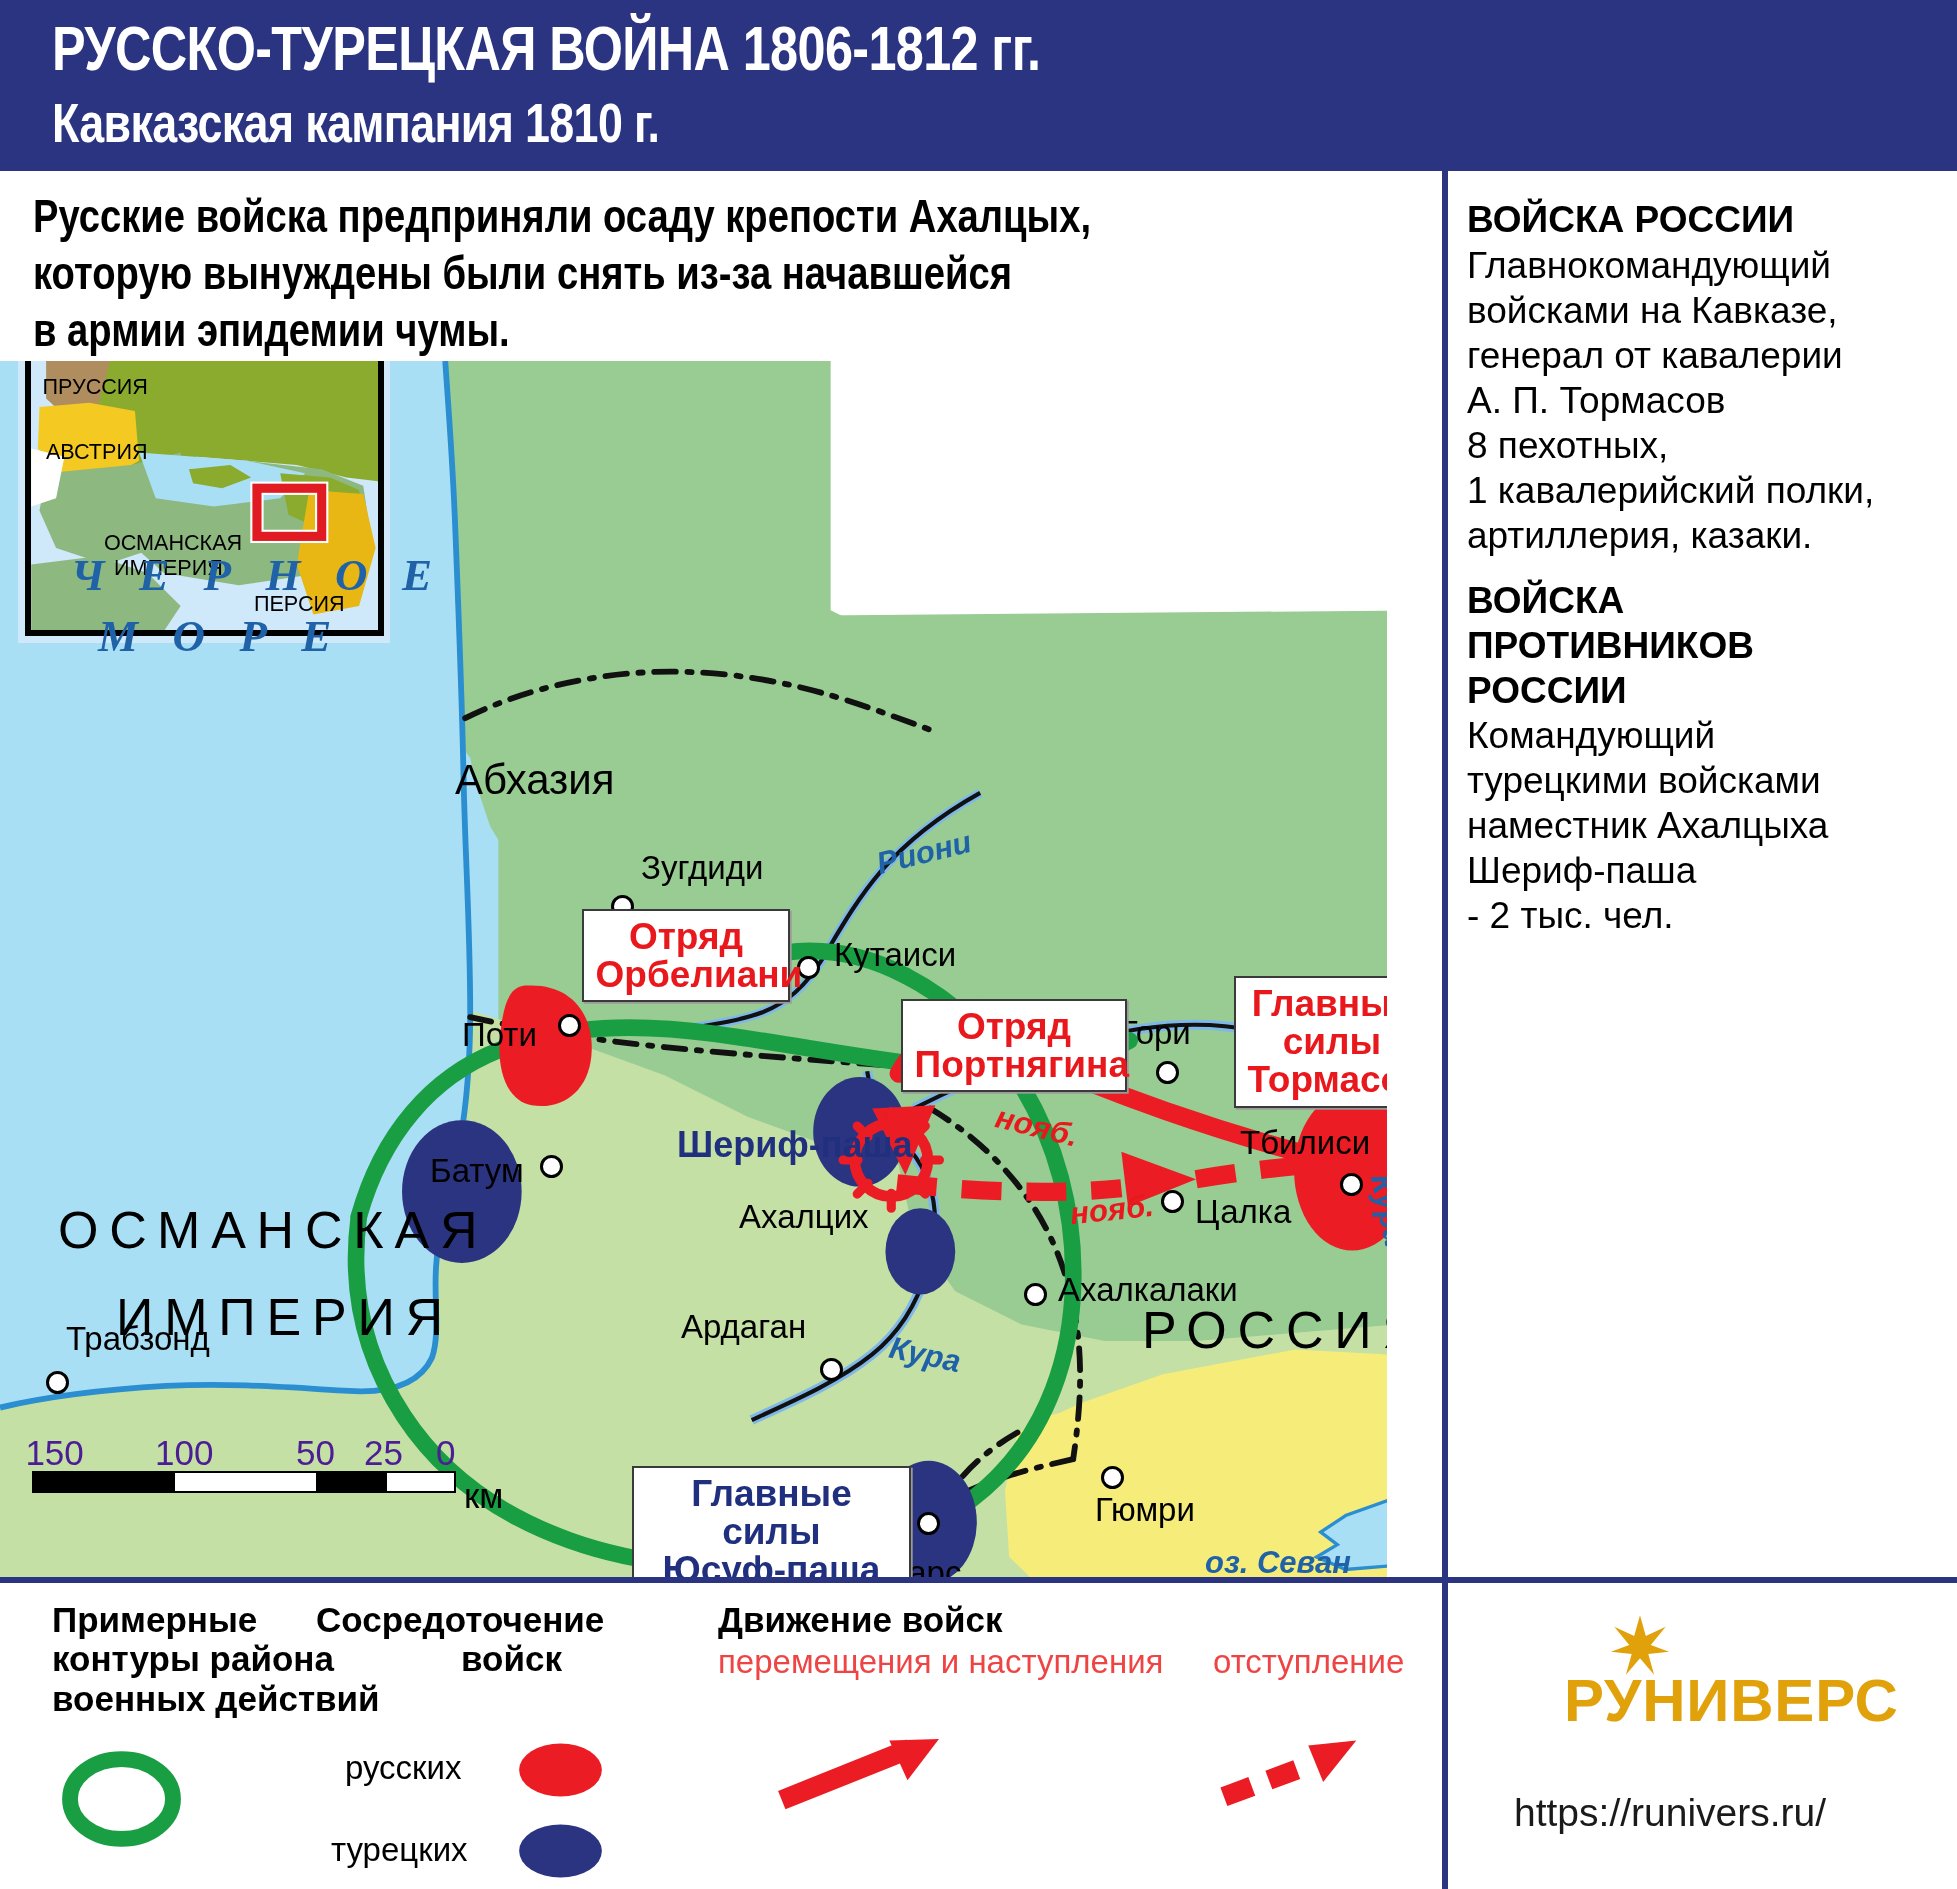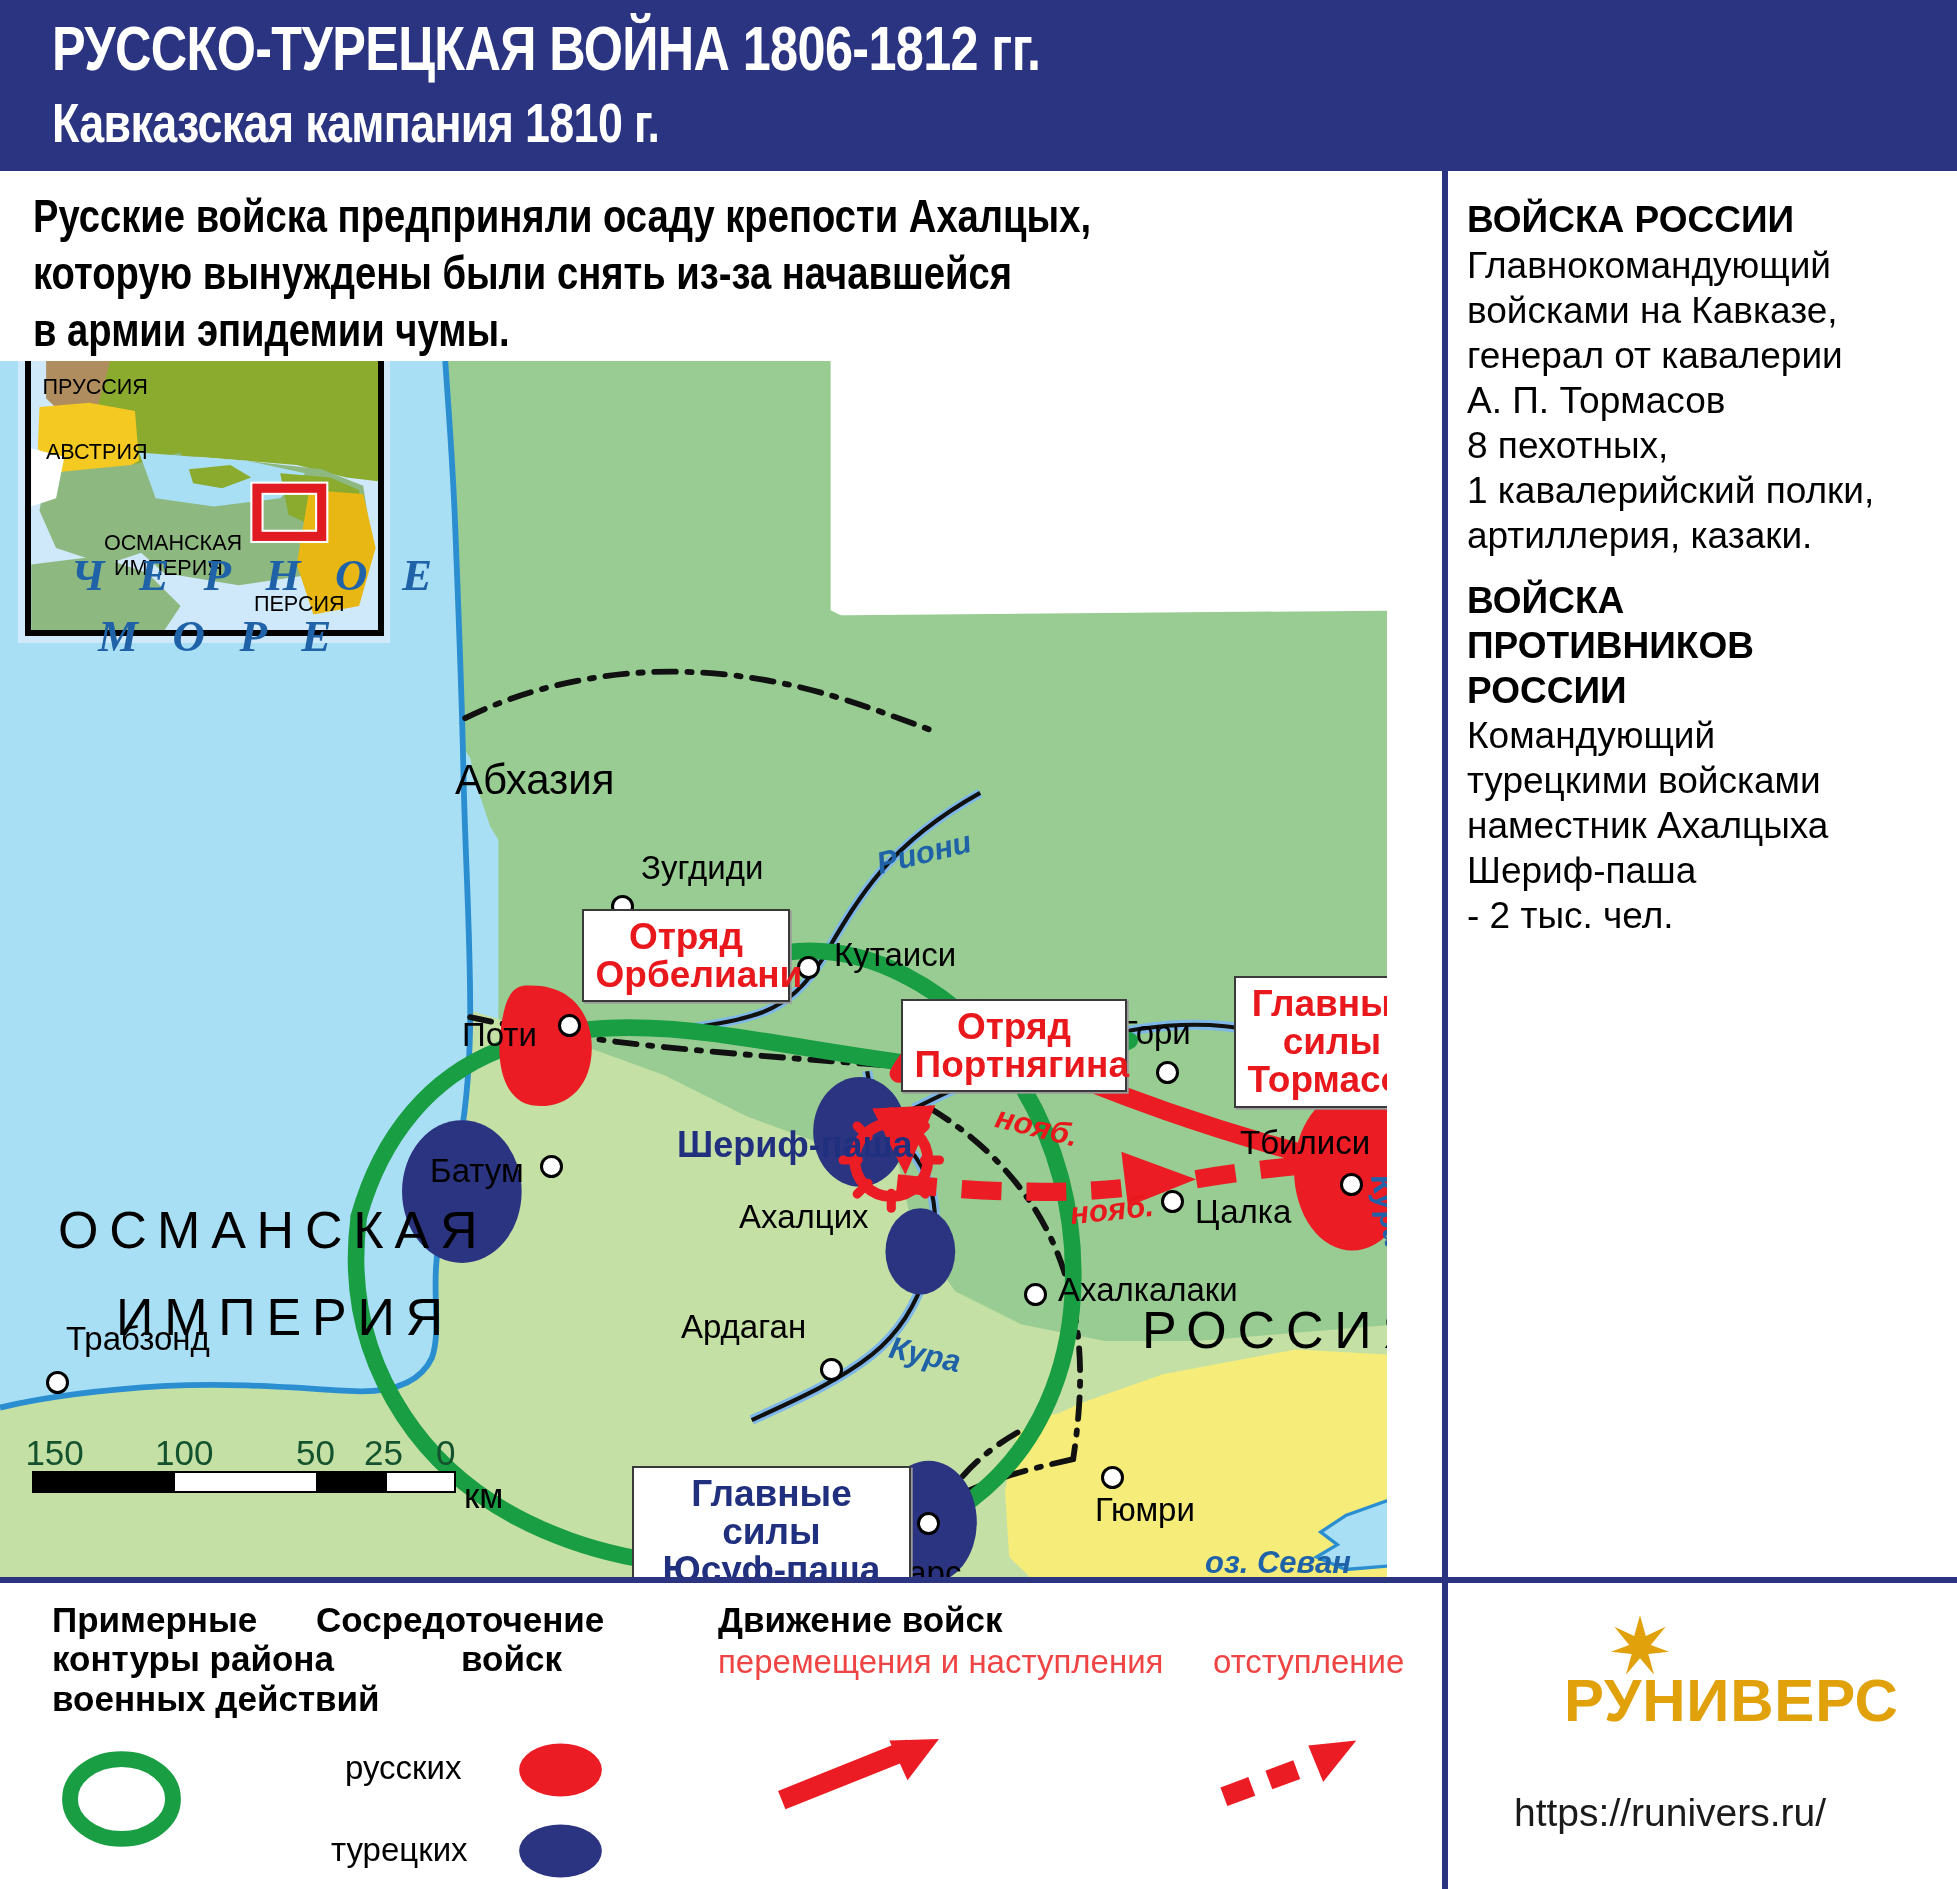--- a/index.html
+++ b/index.html
@@ -45,21 +45,21 @@
   .dot{position:absolute;width:23px;height:23px;border-radius:50%;background:#fff;border:3.3px solid #000;box-sizing:border-box;}
 
   .box{position:absolute;background:#fff;border:2.5px solid #3a3a3a;box-shadow:1.7px 1.7px 0 #9a9a9a;
        text-align:center;line-height:1.03;padding:6.6px 11.6px;box-sizing:border-box;}
   .box.red{color:#e8181c;font-weight:bold;font-size:37px;}
   .box.blue{color:#21307e;font-weight:bold;font-size:37px;}
 
   
   #scalebar{position:absolute;left:32px;top:1072px;}
   #scalebar .nums{position:relative;height:38px;}
-  #scalebar .nums span{position:absolute;font-size:35px;color:#14532d;}
+  #scalebar .nums span{position:absolute;font-size:35px;color:#4c1d95;}
   #scalebar .bar{position:relative;width:424px;height:21.6px;border:2.5px solid #000;box-sizing:border-box;background:#fff;}
   #scalebar .bar i{position:absolute;top:0;height:100%;background:#000;display:block;}
   #scalebar .km{position:absolute;left:432px;top:43px;font-size:35px;}
 
   
   #inset{position:absolute;left:18.3px;top:-75px;width:372px;height:357px;background:#cfe8fa;padding:6.6px;box-sizing:border-box;}
   #inset .frame{position:relative;width:100%;height:100%;border:6.6px solid #000;box-sizing:border-box;background:#cfe8fa;overflow:hidden;}
   #inset .ilabel{position:absolute;font-size:21.6px;color:#000;white-space:nowrap;font-family:"Liberation Sans",sans-serif;}
   #inset .ilabel.sp{letter-spacing:6.6px;}
 

